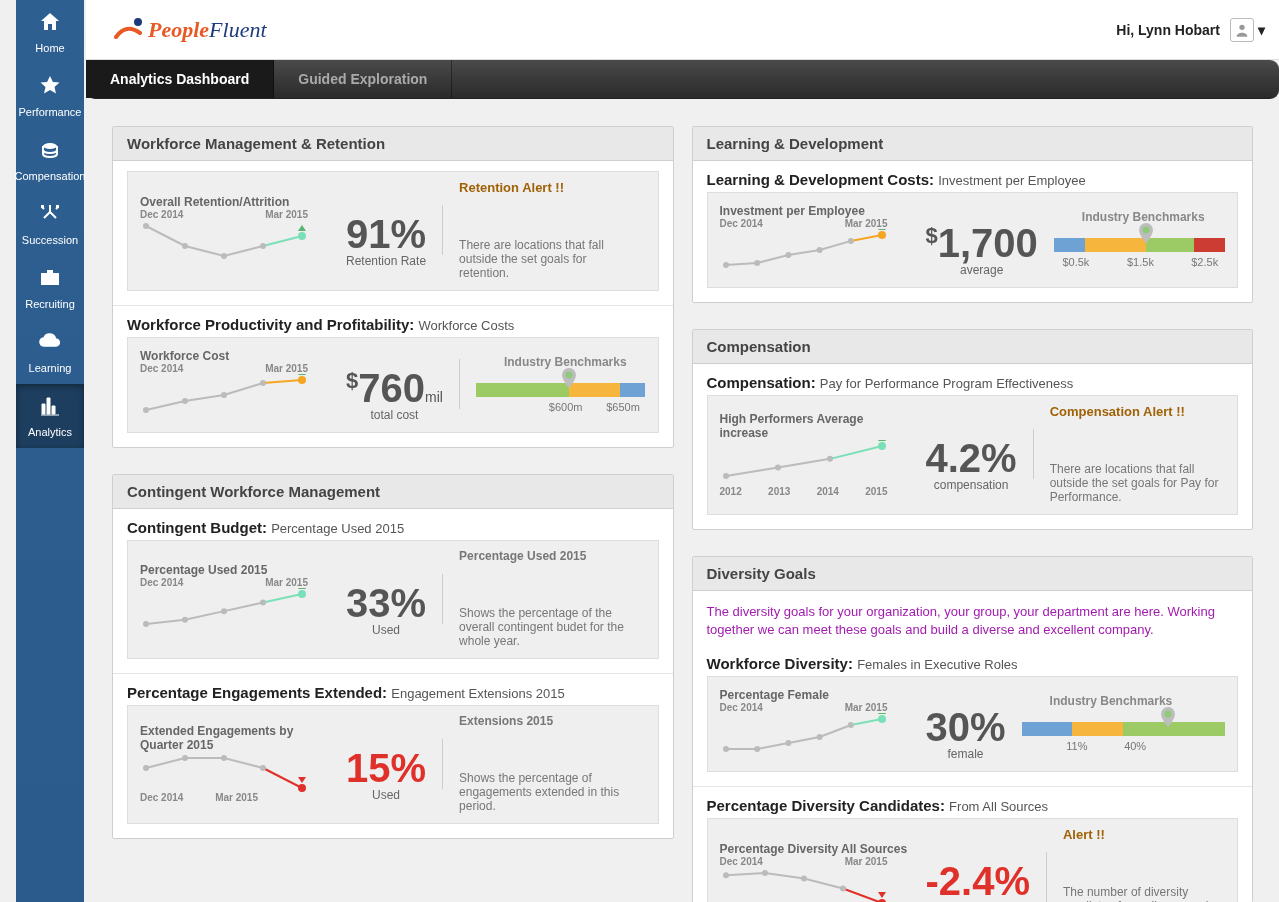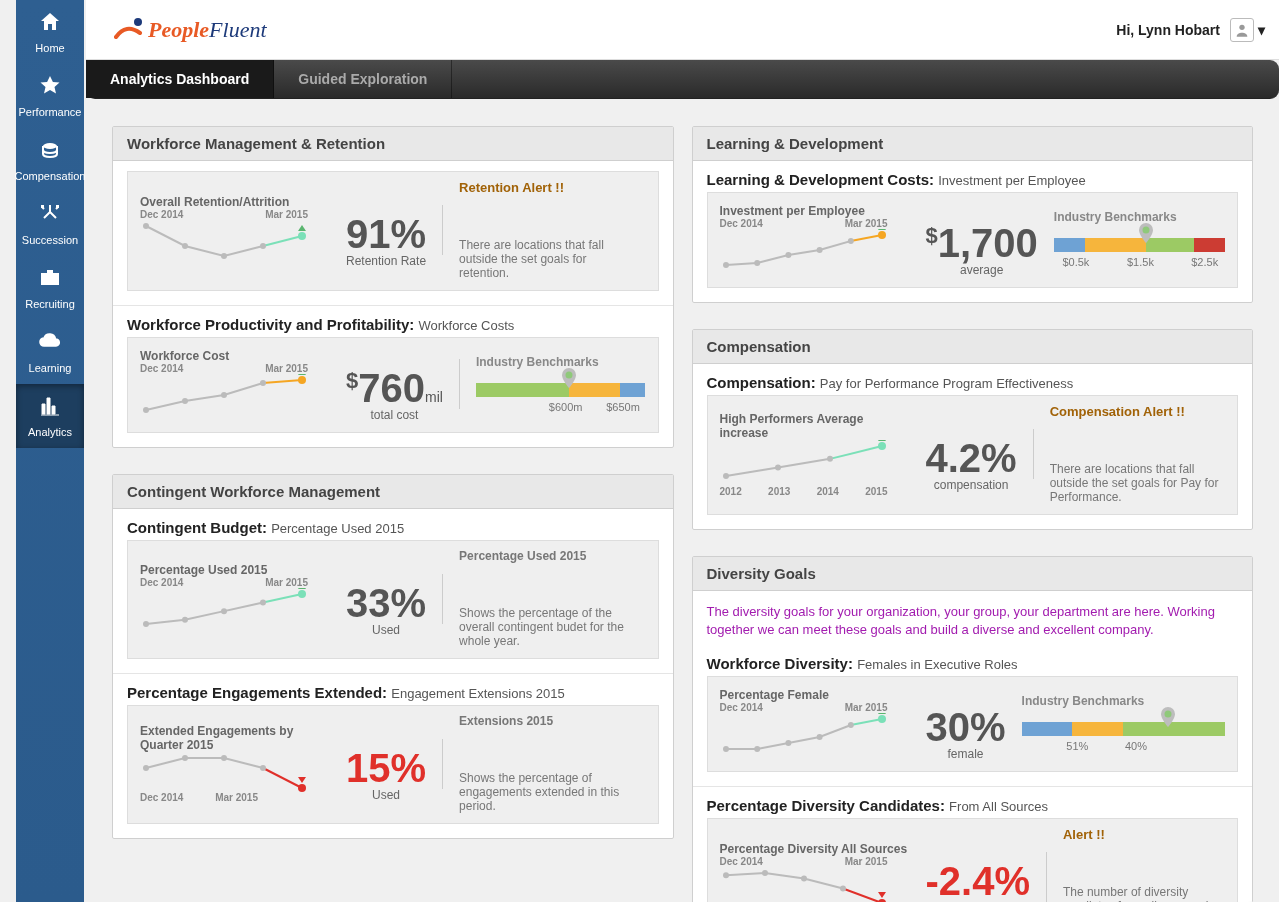--- a/index.html
+++ b/index.html
@@ -42,21 +42,21 @@
 .range { font-size: 10px; color: #888; font-weight: bold; display: flex; justify-content: space-between; width: 168px; margin-top: 0;}
 .bignum { font-size: 40px; color: #555; font-weight: bold; line-height: 1; white-space: nowrap; margin-top: 22px; }
 .bignum.red { color: #e0302a; }
 .bignum sup { font-size: 22px; }
 .bignum small { font-size: 14px; font-weight: normal; }
 .under { font-size: 12px; color: #666; text-align: center; }
 .alert-title { color: #a16207; font-size: 13px; font-weight: bold; }
 .desc { font-size: 12px; color: #777; max-width: 180px; margin-top: 43px; }
 .col-sep { width: 1px; height: 50px; background: #ccc; }
 
-.bench-title { font-size: 12px; font-weight: bold; color: #888; }
+.bench-title { font-size: 12px; font-weight: bold; color: #888; margin-left: 28px; }
 .bar { height: 14px; display: flex; position: relative; margin-top: 14px;}
 .bar .seg { height: 100%; }
 .bar .pin { position: absolute; top: -15px; transform: translateX(-50%); }
 .bar-labels { display: flex; font-size: 11px; color: #777; margin-top: 4px; }
 
 .descpara { font-size: 13px; color: #a21caf; padding: 12px 14px 6px; line-height: 1.4; }
 </style>
 </head>
 <body>
 
@@ -411,21 +411,21 @@
             <div class="bar">
                 <div class="seg" style="background: rgb(110, 162, 212); width: 25%;"></div>
                 <div class="seg" style="background: rgb(246, 181, 60); width: 25%;"></div>
                 <div class="seg" style="background: rgb(156, 202, 100); width: 50%;"></div>
                 <div class="pin" style="left: 72%;"><svg width="18" height="22" viewBox="0 0 18 22">
                     <path d="M9 0a7 7 0 017 7c0 5-7 13-7 13S2 12 2 7a7 7 0 017-7z" fill="#bdbdbd"></path>
                     <circle cx="9" cy="7" r="3.5" fill="#8fc97a"></circle>
                   </svg></div>
               </div>
             <div class="bar-labels">
-                <span style="margin-left:22%">51%</span>
+                <span style="margin-left:22%">11%</span>
                 <span style="margin-left:18%">40%</span>
               </div>
           </div>
         </div>
       </div>
 
       <div class="section">
         <div class="sec-title"><span>Percentage Diversity Candidates:</span> <span class="sub">From All Sources</span></div>
         <div class="cardbox row">
           <div style="flex:0 0 190px;">

